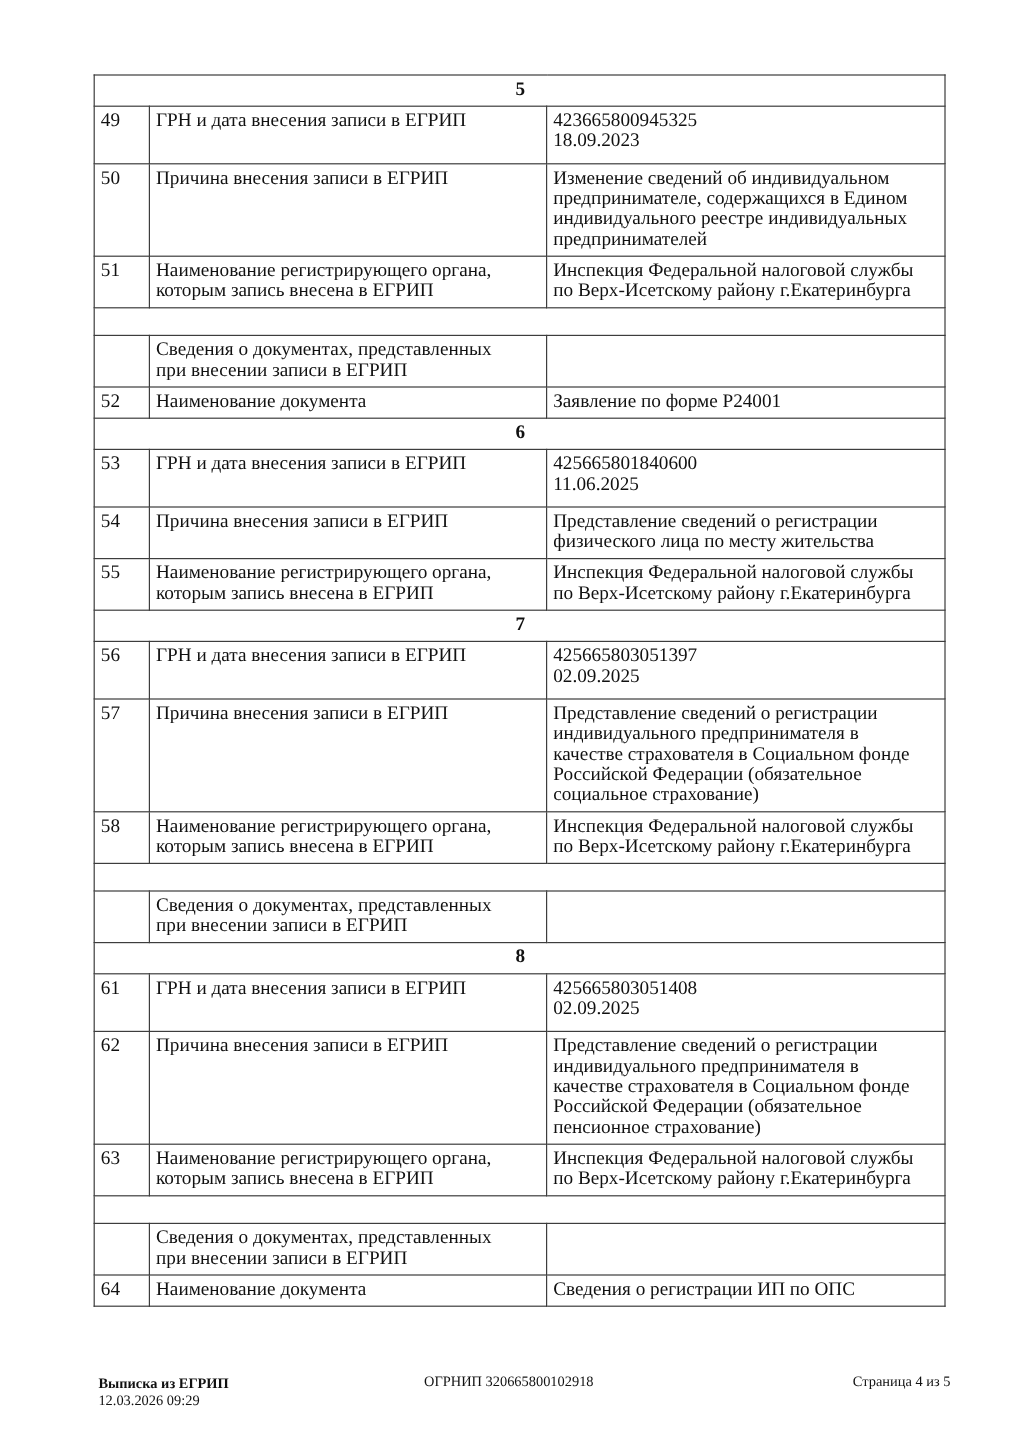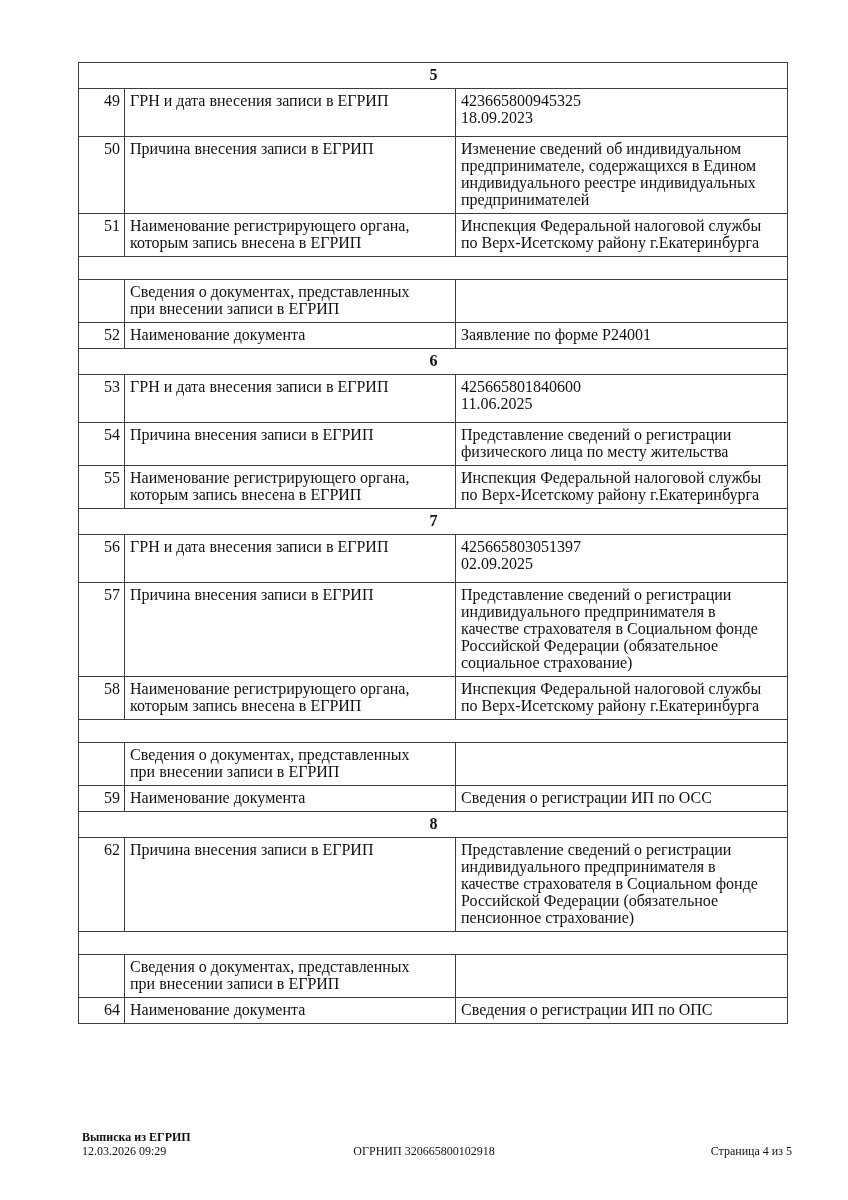--- a/index.html
+++ b/index.html
@@ -27,21 +27,21 @@
   table.doc-table td {
     border: 1px solid #3d3d3d;
     font-size: 16px;
     line-height: 17px;
     vertical-align: top;
     padding: 3px 4px 5px 5px;
     white-space: pre-line;
     word-wrap: break-word;
   }
   td.num {
-    text-align: right;
+    text-align: left;
     padding-left: 1px;
     padding-right: 1px;
   }
   td.section-cell {
     text-align: center;
     font-weight: bold;
     height: 14px;
     padding: 2px;
     line-height: 17px;
   }
@@ -57,21 +57,21 @@
     left: 0;
     top: 1131px;
     width: 100%;
     font-size: 12px;
     line-height: 13.5px;
     color: #111111;
   }
   .footer-left {
     position: absolute;
     left: 82px;
-    top: 0;
+    top: 16px;
   }
   .footer-left .ft-title {
     font-weight: bold;
   }
   .footer-center {
     position: absolute;
     left: 0;
     width: 100%;
     top: 13.5px;
     text-align: center;
@@ -183,35 +183,43 @@
         <tr>
           <td colspan="3" class="spacer-cell"></td>
         </tr>
         <tr>
           <td class="num"></td>
           <td class="label">Сведения о документах, представленных
 при внесении записи в ЕГРИП</td>
           <td class="value"></td>
         </tr>
         <tr>
-          <td class="num">59</td>
-          <td class="label">Наименование документа</td>
-          <td class="value">Сведения о регистрации ИП по ОСС</td>
-        </tr>
-        <tr>
           <td colspan="3" class="section-cell">8</td>
+        </tr>
+        <tr class="tall">
+          <td class="num">61</td>
+          <td class="label">ГРН и дата внесения записи в ЕГРИП</td>
+          <td class="value">425665803051408
+02.09.2025</td>
         </tr>
         <tr>
           <td class="num">62</td>
           <td class="label">Причина внесения записи в ЕГРИП</td>
           <td class="value">Представление сведений о регистрации
 индивидуального предпринимателя в
 качестве страхователя в Социальном фонде
 Российской Федерации (обязательное
 пенсионное страхование)</td>
+        </tr>
+        <tr>
+          <td class="num">63</td>
+          <td class="label">Наименование регистрирующего органа,
+которым запись внесена в ЕГРИП</td>
+          <td class="value">Инспекция Федеральной налоговой службы
+по Верх-Исетскому району г.Екатеринбурга</td>
         </tr>
         <tr>
           <td colspan="3" class="spacer-cell"></td>
         </tr>
         <tr>
           <td class="num"></td>
           <td class="label">Сведения о документах, представленных
 при внесении записи в ЕГРИП</td>
           <td class="value"></td>
         </tr>

